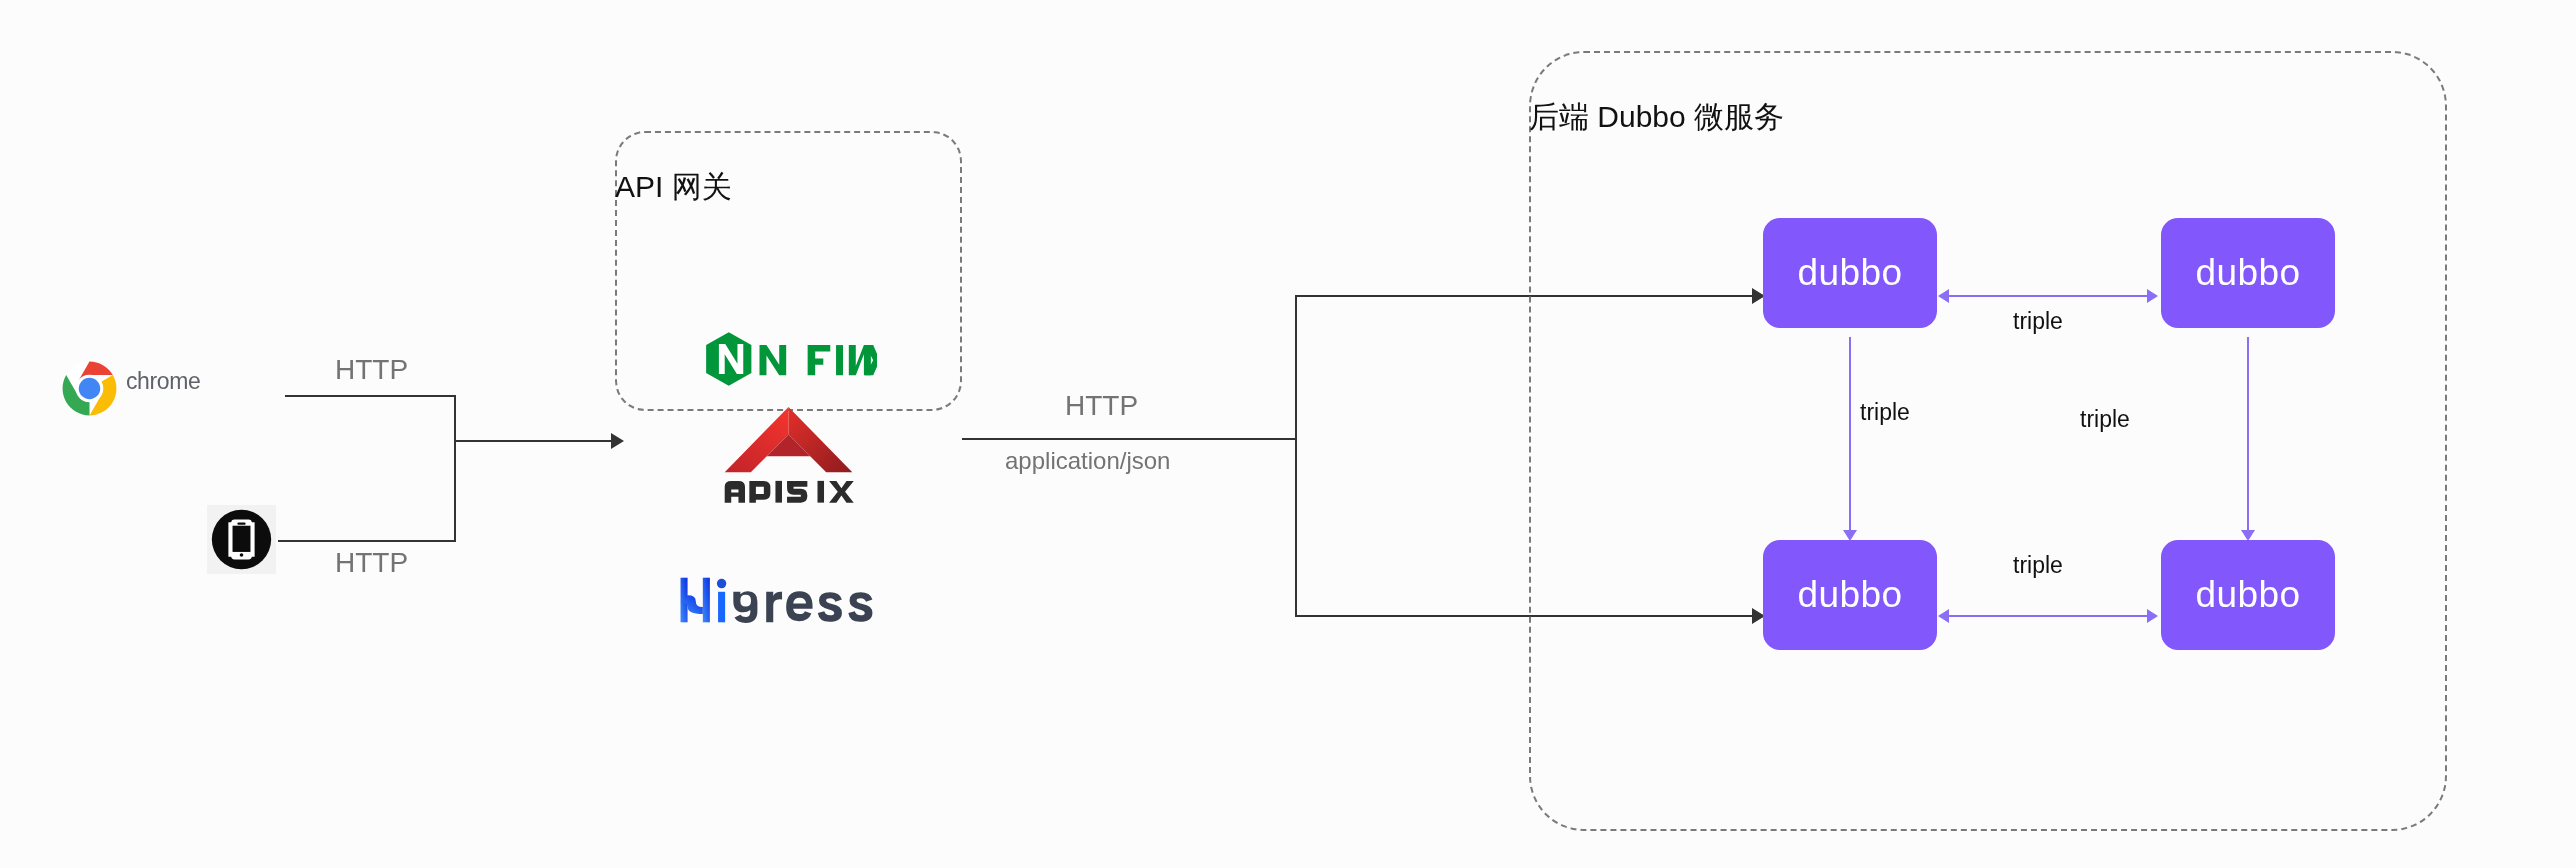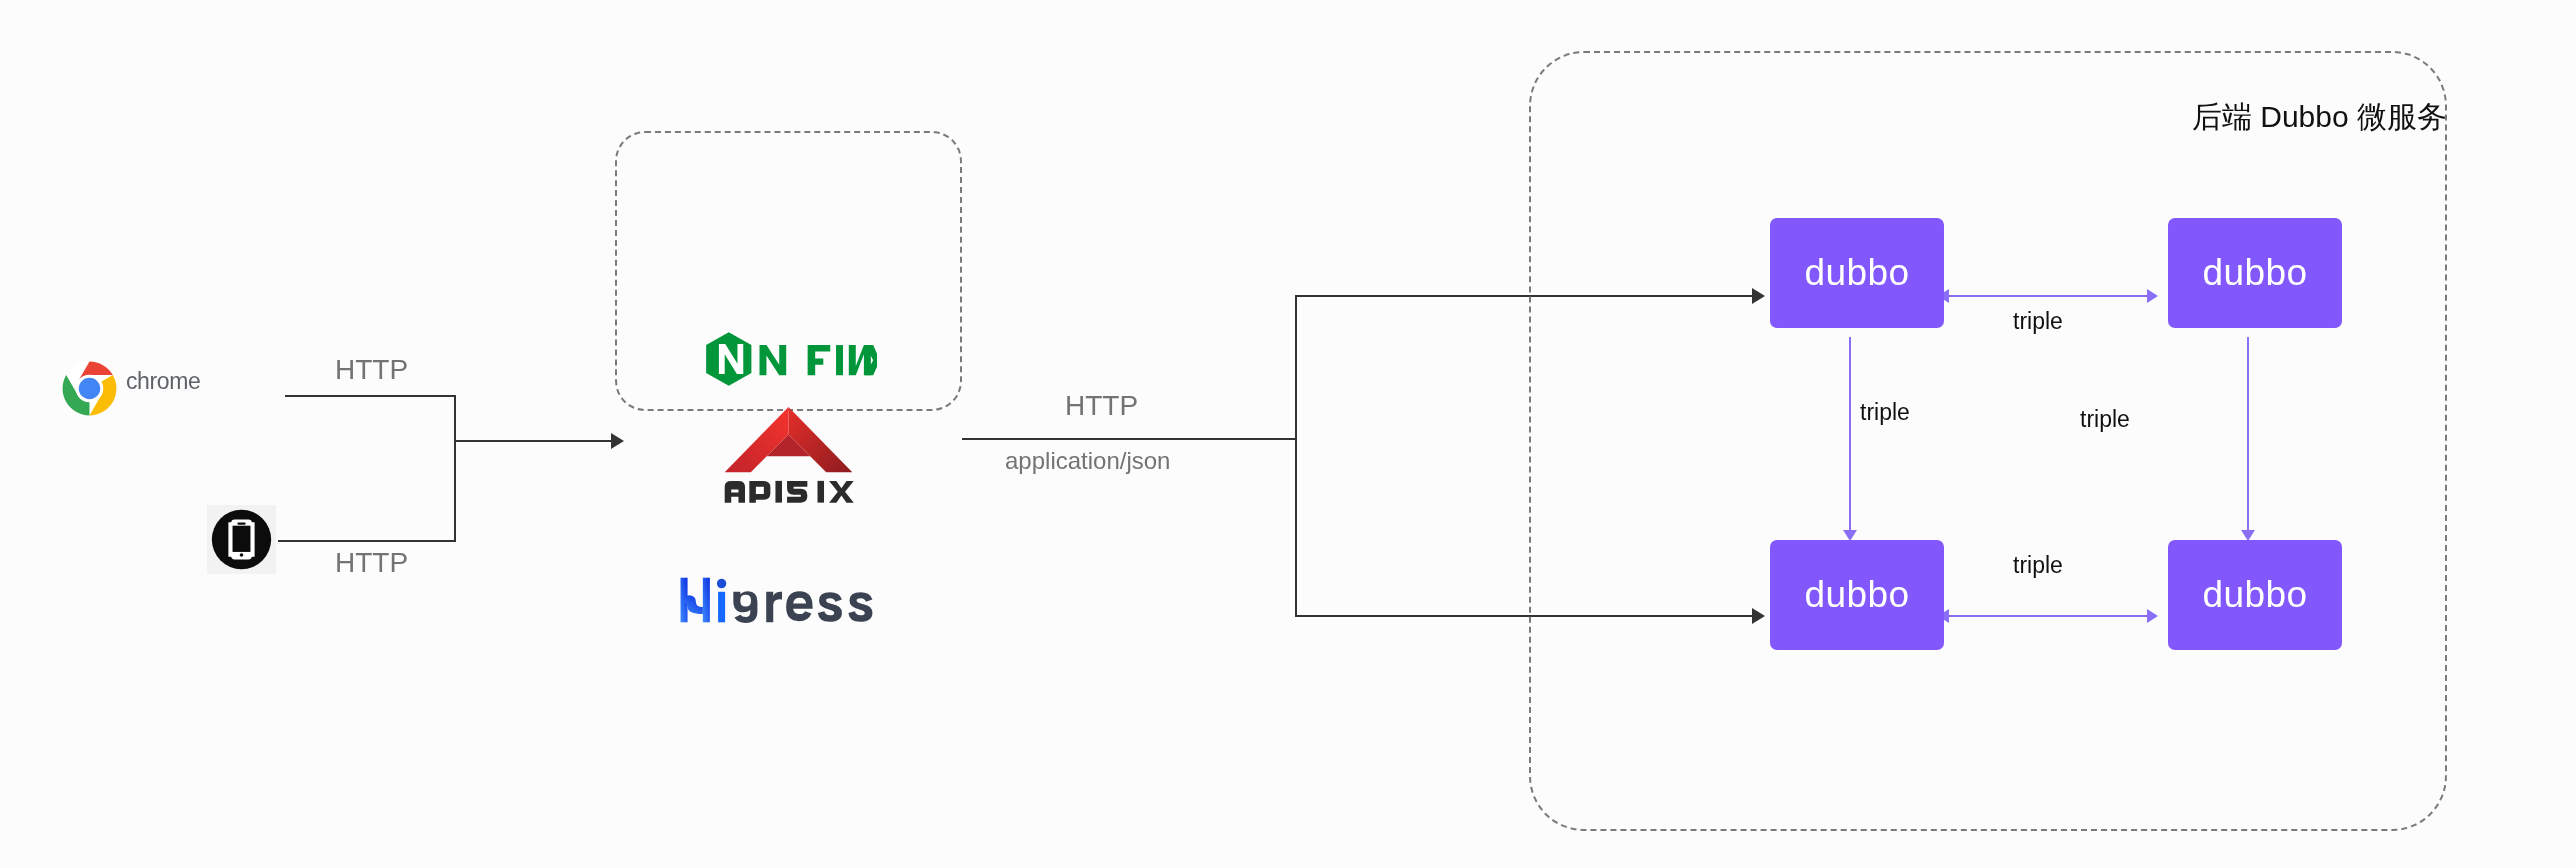--- a/index.html
+++ b/index.html
@@ -36,21 +36,21 @@
     left: 1529px;
     top: 51px;
     width: 918px;
     height: 780px;
     border-radius: 55px;
   }
 
   
   .group-title {
     position: absolute;
-    text-align: right;
+    text-align: left;
     color: #111111;
     font-weight: 400;
     white-space: nowrap;
   }
   #gateway-title {
     left: 615px;
     top: 167px;
     width: 347px;
     font-size: 30px;
   }
@@ -116,29 +116,28 @@
   }
   #http-top-label  { left: 335px; top: 354px; font-size: 28px; }
   #http-bot-label  { left: 335px; top: 547px; font-size: 28px; }
   #mid-http-label  { left: 1065px; top: 390px; font-size: 28px; }
   #mid-json-label  { left: 1005px; top: 447px; font-size: 24px; }
 
   
   .dubbo-node {
     position: absolute;
     background: #8257fc;
-    border-radius: 7px;
+    border-radius: 17px;
     display: flex;
     align-items: center;
     justify-content: center;
     color: #ffffff;
     font-size: 37px;
     font-weight: 400;
     letter-spacing: 0.4px;
-    margin-left: 7px;
   }
   #dubbo-tl { left: 1763px; top: 218px; width: 174px; height: 110px; }
   #dubbo-tr { left: 2161px; top: 218px; width: 174px; height: 110px; }
   #dubbo-bl { left: 1763px; top: 540px; width: 174px; height: 110px; }
   #dubbo-br { left: 2161px; top: 540px; width: 174px; height: 110px; }
 
   
   .tri-line-h { position: absolute; height: 1.8px; background: #8a6ef5; }
   .tri-line-v { position: absolute; width: 1.8px; background: #8a6ef5; }
 
@@ -216,20 +215,21 @@
   <div class="abs line-h" id="cl-top"></div>
   <div class="abs line-h" id="cl-bot"></div>
   <div class="abs line-v" id="cl-vert"></div>
   <div class="abs line-h" id="cl-stem"></div>
   <div class="arrow-right" style="left:611px; top:433px;"></div>
 
   <div class="edge-label" id="http-top-label">HTTP</div>
   <div class="edge-label" id="http-bot-label">HTTP</div>
 
   <div class="abs dashed-box" id="gateway-group"></div>
+  <div class="group-title" id="gateway-title">API 网关</div>
 
   <svg class="abs" id="nginx-logo" viewBox="0 0 300 100">
     <polygon points="47,4 86,26 86,74 47,96 8,74 8,26" fill="#009639"></polygon>
     <path d="M30 76 L30 24 L41 24 L62 58 L62 24 L72 24 L72 76 L61 76 L40 42 L40 76 Z" fill="#ffffff"></path>
     <g fill="#009639">
       <path d="M100 78 L100 26 L112 26 L134 60 L134 26 L146 26 L146 78 L134 78 L112 44 L112 78 Z"></path>
       <path d="M196 26 L183 26 L183 78 L196 78 L196 60 L210 60 L210 49 L196 49 Z M196 26 L222 26 L222 37 L196 37 Z"></path>
       <rect x="232" y="26" width="12" height="52"></rect>
       <path d="M254 26 L266 26 L266 62 L280 26 L292 26 L292 78 L280 78 L280 42 L266 78 L254 78 Z"></path>
       <path d="M300 26 L286 26 L300 52 L286 78 L300 78 L308 60 L316 78 L330 78 L316 52 L330 26 L316 26 L308 44 Z" transform="translate(-4,0)"></path>

